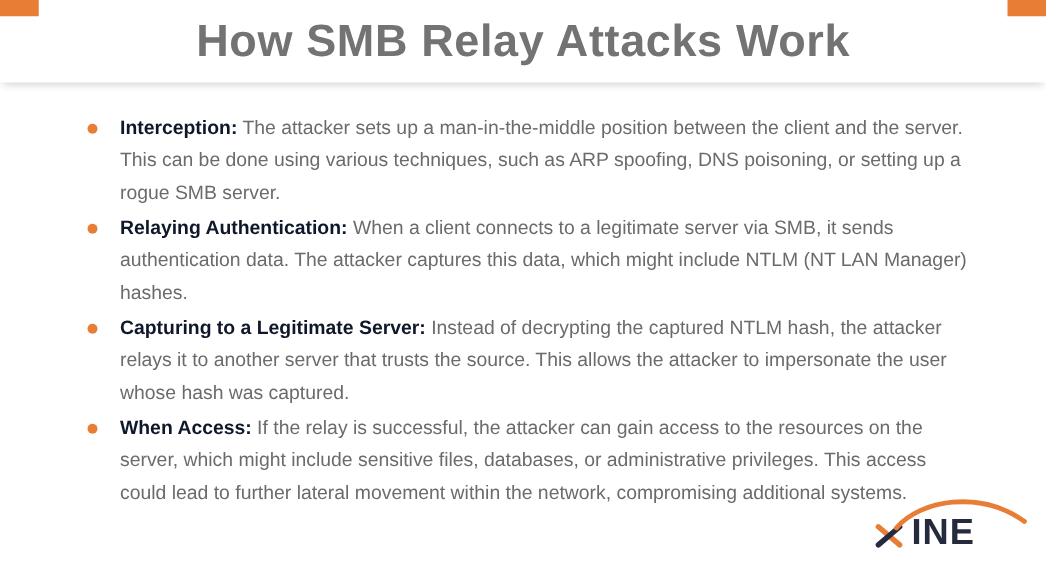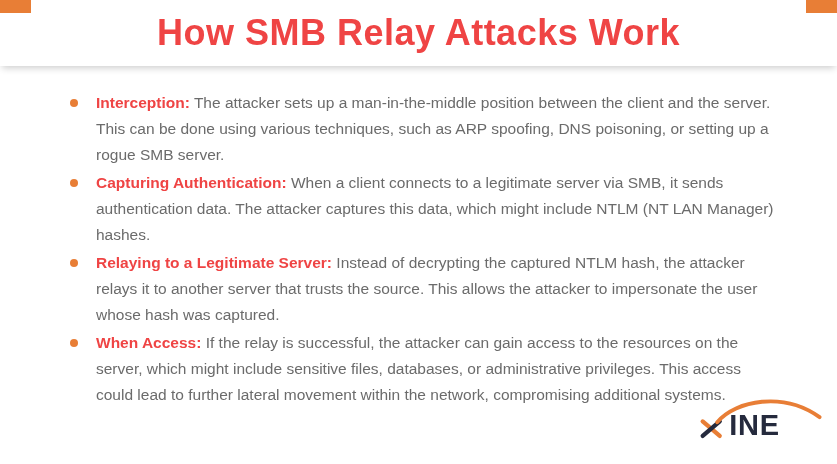--- a/index.html
+++ b/index.html
@@ -33,21 +33,21 @@
     align-items: center;
     justify-content: center;
     box-shadow: 0 4px 7px -2px rgba(0,0,0,0.20);
     z-index: 2;
   }
   .slide-title {
     margin: 0;
     font-size: 36px;
     font-weight: bold;
     letter-spacing: 0.5px;
-    color: #ef4444;
+    color: #737373;
   }
 
   
   .slide-body {
     position: relative;
     padding: 24px 58px 0 68px;
     z-index: 1;
   }
   .bullet-list {
     list-style: none;
@@ -68,21 +68,21 @@
     margin: 9px 18px 0 2px;
   }
   .bullet-text {
     margin: 0;
     font-size: 15.5px;
     line-height: 26px;
     color: #6b6b6b;
     max-width: 690px;
   }
   .bullet-text strong {
-    color: #ef4444;
+    color: #0f172a;
     font-weight: bold;
   }
 
   
   .logo-wrap {
     position: absolute;
     right: 14px;
     bottom: 24px;
     width: 128px;
     height: 44px;
@@ -105,26 +105,26 @@
   <main class="slide-body">
     <ul class="bullet-list">
 
       <li class="bullet-item">
         <span class="bullet-dot"></span>
         <p class="bullet-text"><strong>Interception:</strong><span> The attacker sets up a man-in-the-middle position between the client and the server. This can be done using various techniques, such as ARP spoofing, DNS poisoning, or setting up a rogue SMB server.</span></p>
       </li>
 
       <li class="bullet-item">
         <span class="bullet-dot"></span>
-        <p class="bullet-text"><strong>Capturing Authentication:</strong><span> When a client connects to a legitimate server via SMB, it sends authentication data. The attacker captures this data, which might include NTLM (NT LAN Manager) hashes.</span></p>
+        <p class="bullet-text"><strong>Relaying Authentication:</strong><span> When a client connects to a legitimate server via SMB, it sends authentication data. The attacker captures this data, which might include NTLM (NT LAN Manager) hashes.</span></p>
       </li>
 
       <li class="bullet-item">
         <span class="bullet-dot"></span>
-        <p class="bullet-text"><strong>Relaying to a Legitimate Server:</strong><span> Instead of decrypting the captured NTLM hash, the attacker relays it to another server that trusts the source. This allows the attacker to impersonate the user whose hash was captured.</span></p>
+        <p class="bullet-text"><strong>Capturing to a Legitimate Server:</strong><span> Instead of decrypting the captured NTLM hash, the attacker relays it to another server that trusts the source. This allows the attacker to impersonate the user whose hash was captured.</span></p>
       </li>
 
       <li class="bullet-item">
         <span class="bullet-dot"></span>
         <p class="bullet-text"><strong>When Access:</strong><span> If the relay is successful, the attacker can gain access to the resources on the server, which might include sensitive files, databases, or administrative privileges. This access could lead to further lateral movement within the network, compromising additional systems.</span></p>
       </li>
 
     </ul>
   </main>
 

